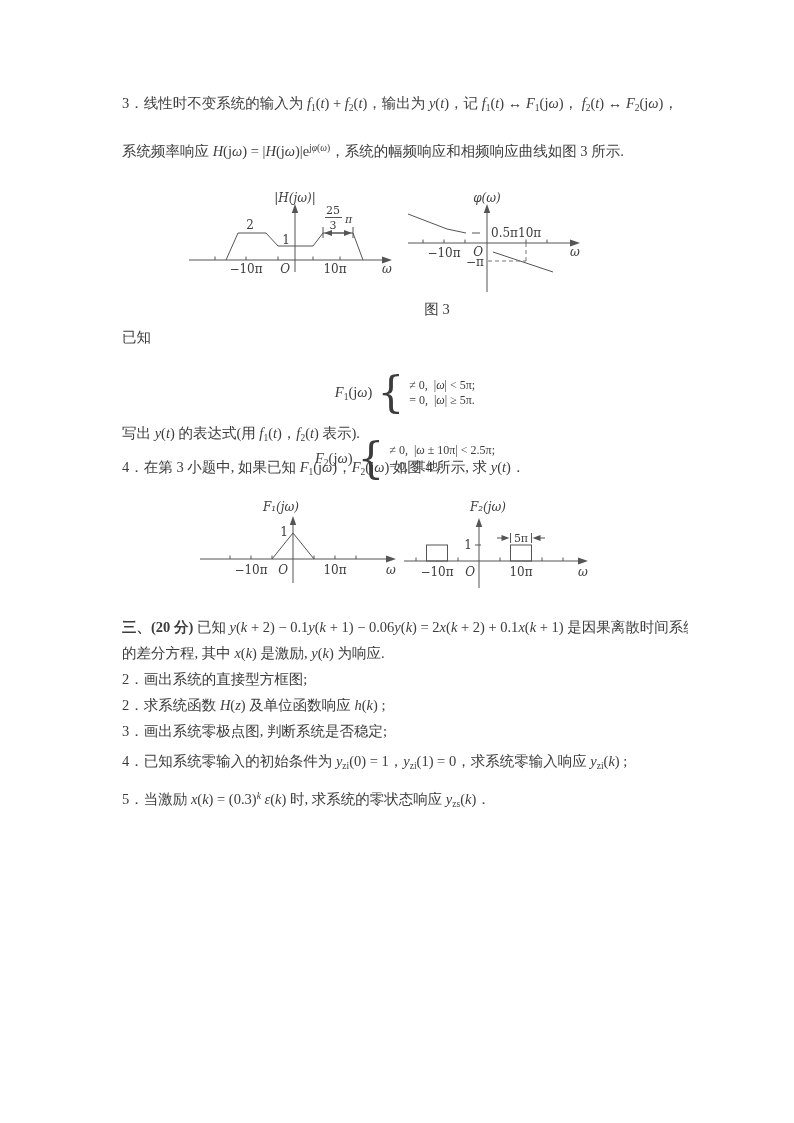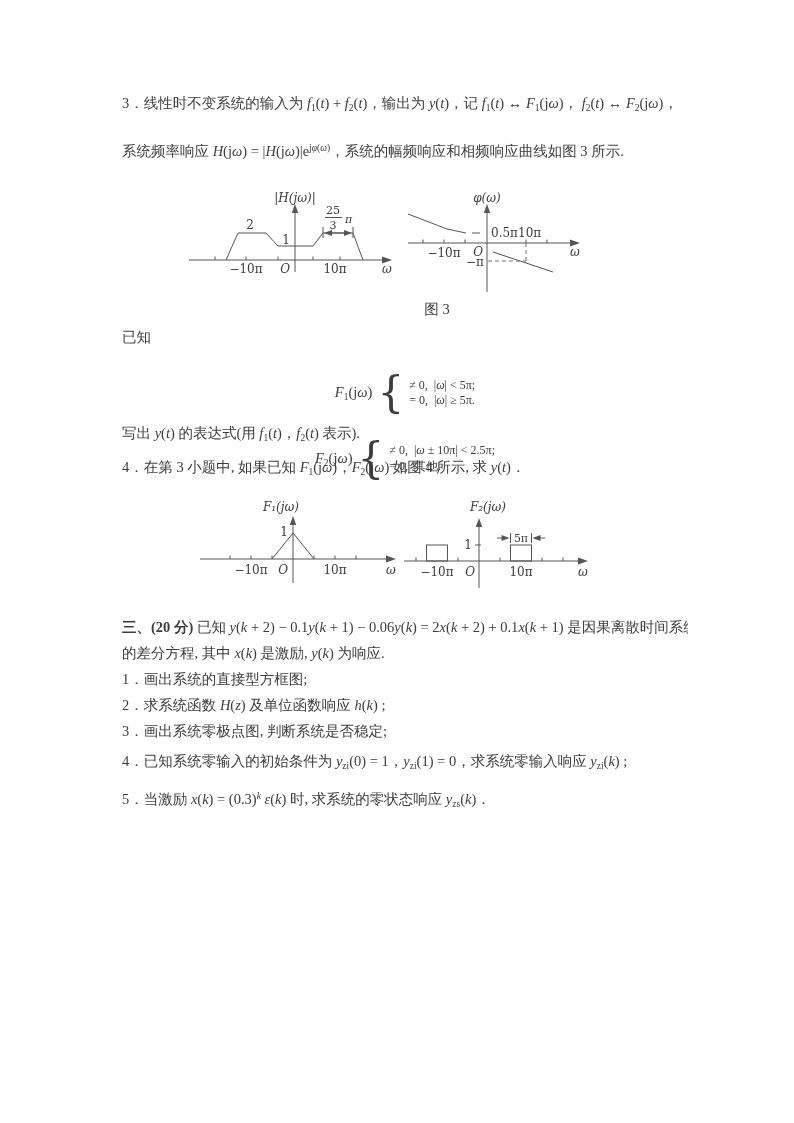--- a/index.html
+++ b/index.html
@@ -172,19 +172,19 @@
     <text x="121" y="78" text-anchor="middle">10π</text>
     <text x="178" y="78" class="it">ω</text>
   </svg>
 
 
   <div class="abs line" style="top:618px;">
     <b>三、(20 分)</b><span> 已知 <i>y</i>(<i>k</i> + 2) − 0.1<i>y</i>(<i>k</i> + 1) − 0.06<i>y</i>(<i>k</i>) = 2<i>x</i>(<i>k</i> + 2) + 0.1<i>x</i>(<i>k</i> + 1) 是因果离散时间系统</span>
   </div>
   <div class="abs line" style="top:644px;">的差分方程, 其中 <i>x</i>(<i>k</i>) 是激励, <i>y</i>(<i>k</i>) 为响应.</div>
 
-  <div class="abs line" style="top:670px;">1．画出系统的直接型方框图;</div>
+  <div class="abs line" style="top:670px;">2．画出系统的直接型方框图;</div>
   <div class="abs line" style="top:696px;">2．求系统函数 <i>H</i>(<i>z</i>) 及单位函数响应 <i>h</i>(<i>k</i>) ;</div>
   <div class="abs line" style="top:722px;">3．画出系统零极点图, 判断系统是否稳定;</div>
   <div class="abs line" style="top:752px;">4．已知系统零输入的初始条件为 <i>y</i><sub>zi</sub>(0) = 1，<i>y</i><sub>zi</sub>(1) = 0，求系统零输入响应 <i>y</i><sub>zi</sub>(<i>k</i>) ;</div>
   <div class="abs line" style="top:790px;">5．当激励 <i>x</i>(<i>k</i>) = (0.3)<sup><i>k</i></sup> <i>ε</i>(<i>k</i>) 时, 求系统的零状态响应 <i>y</i><sub>zs</sub>(<i>k</i>)．</div>
 
 </div>
 
 </body></html>

